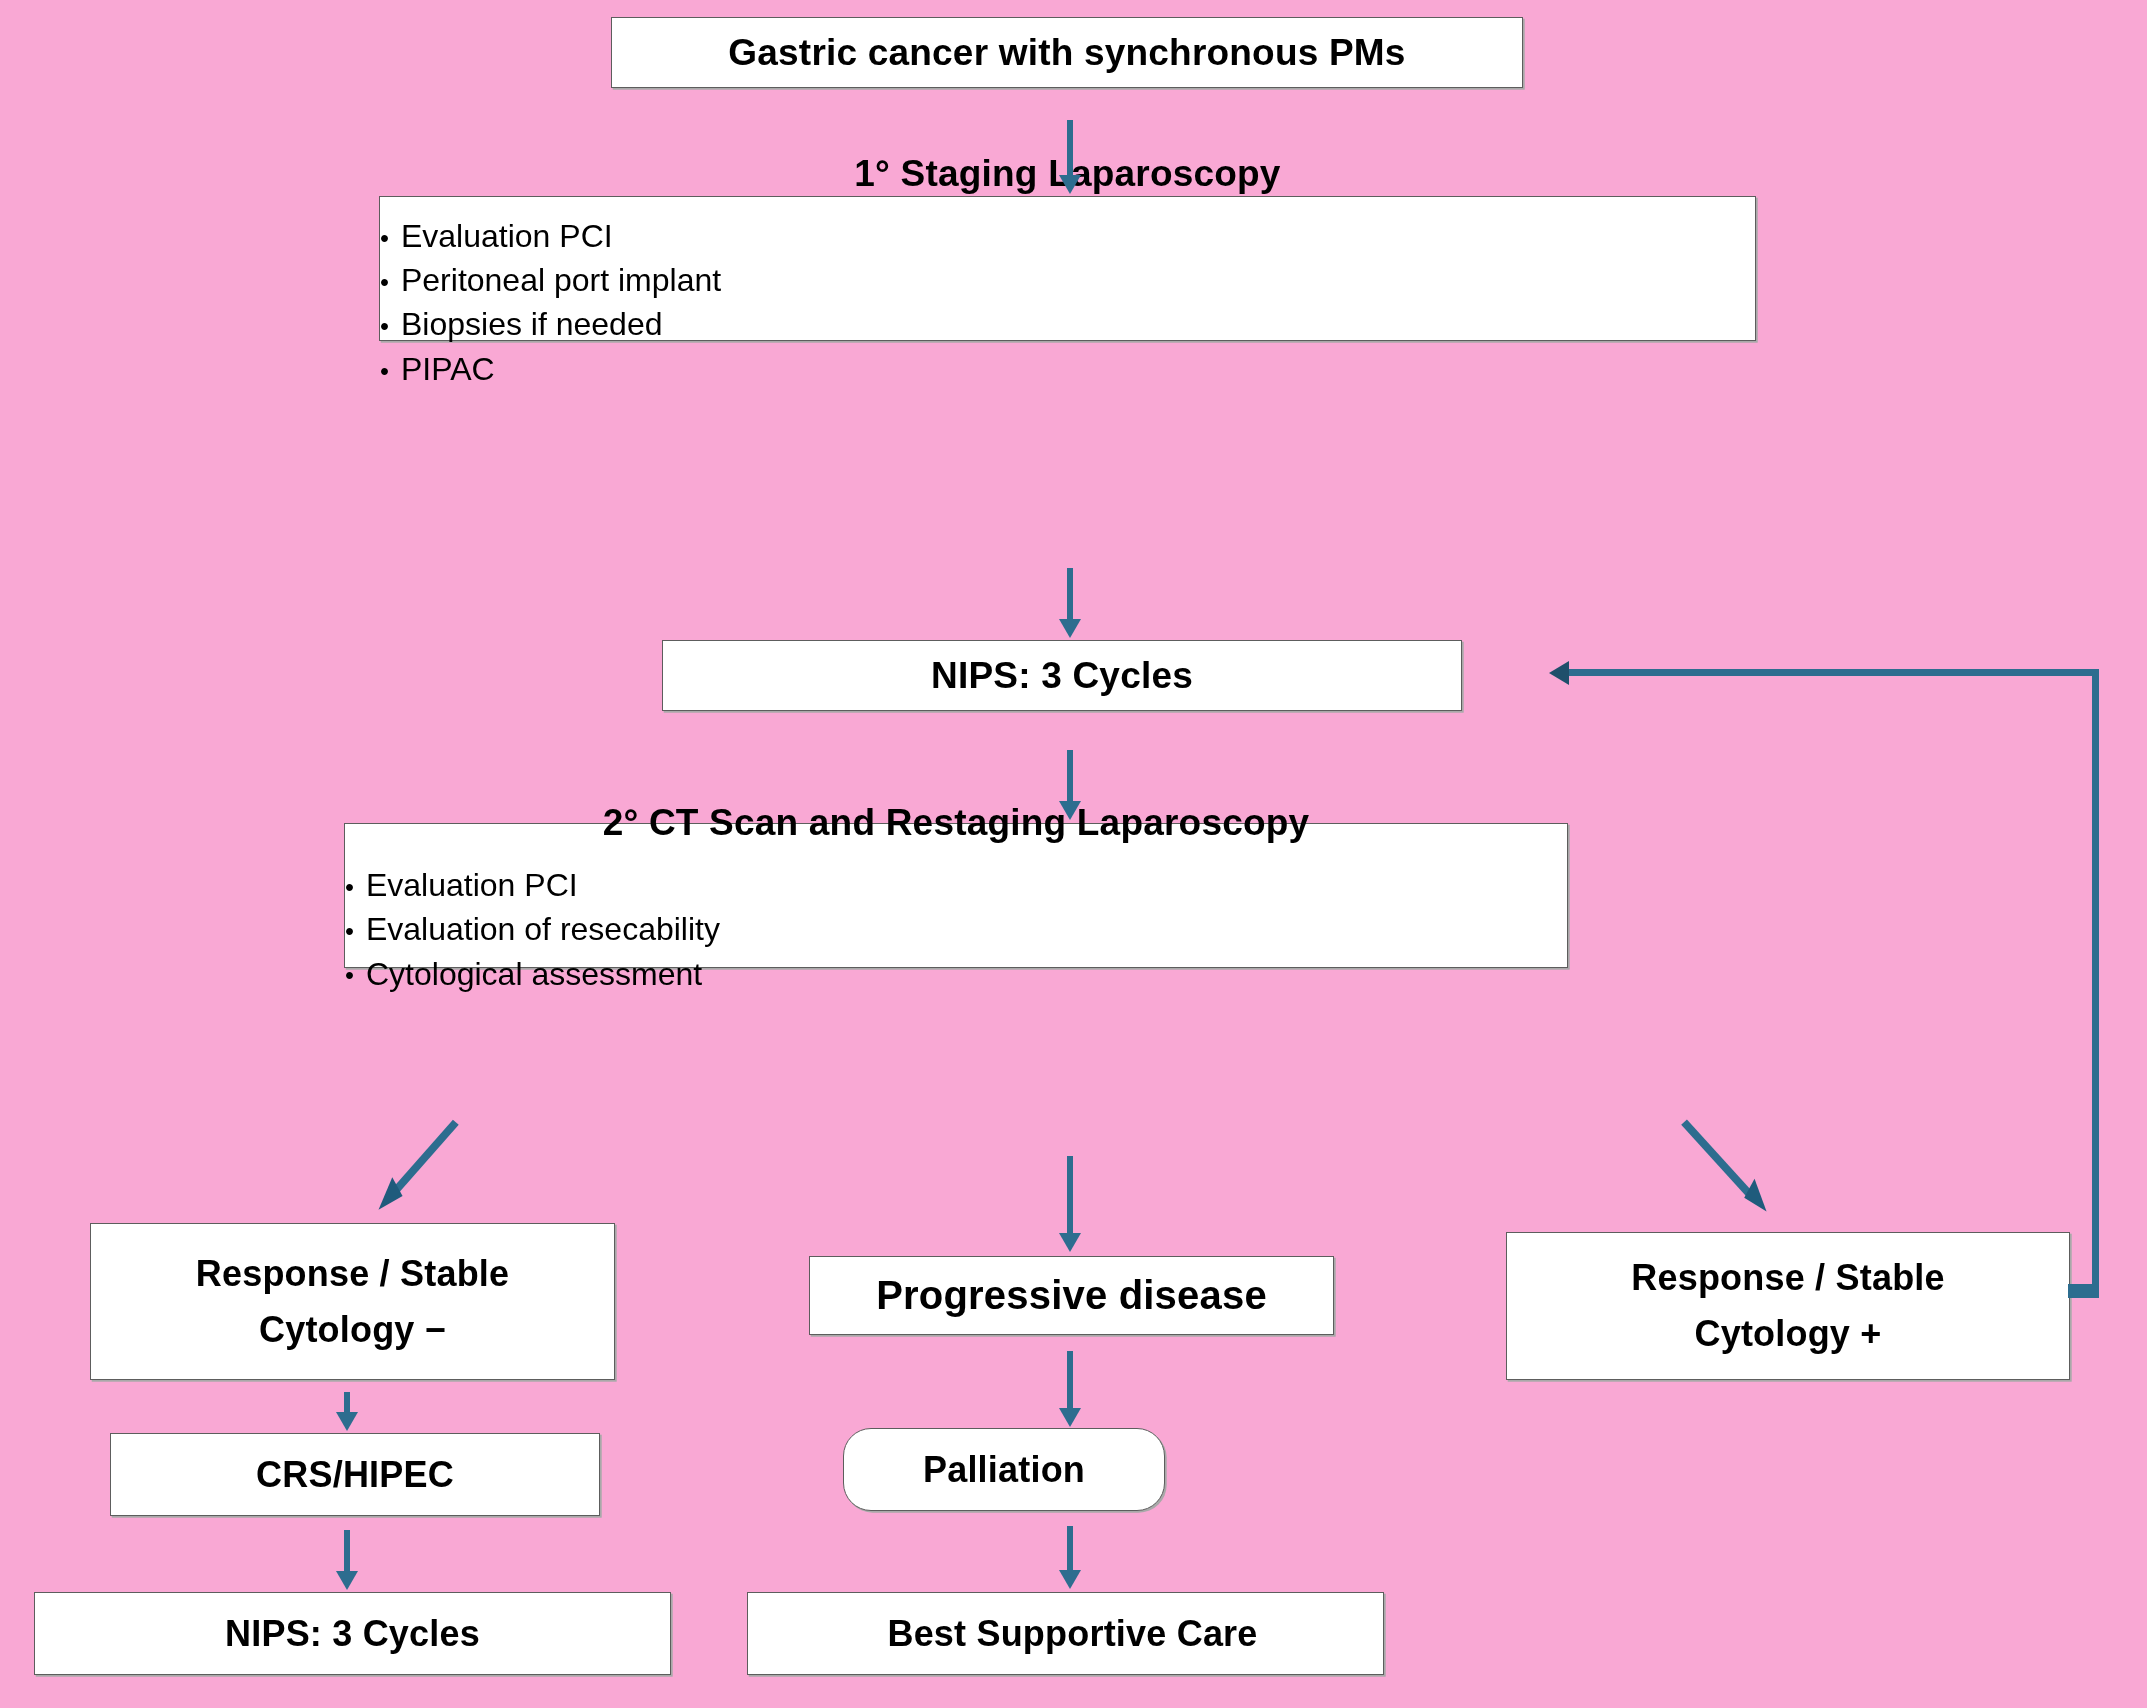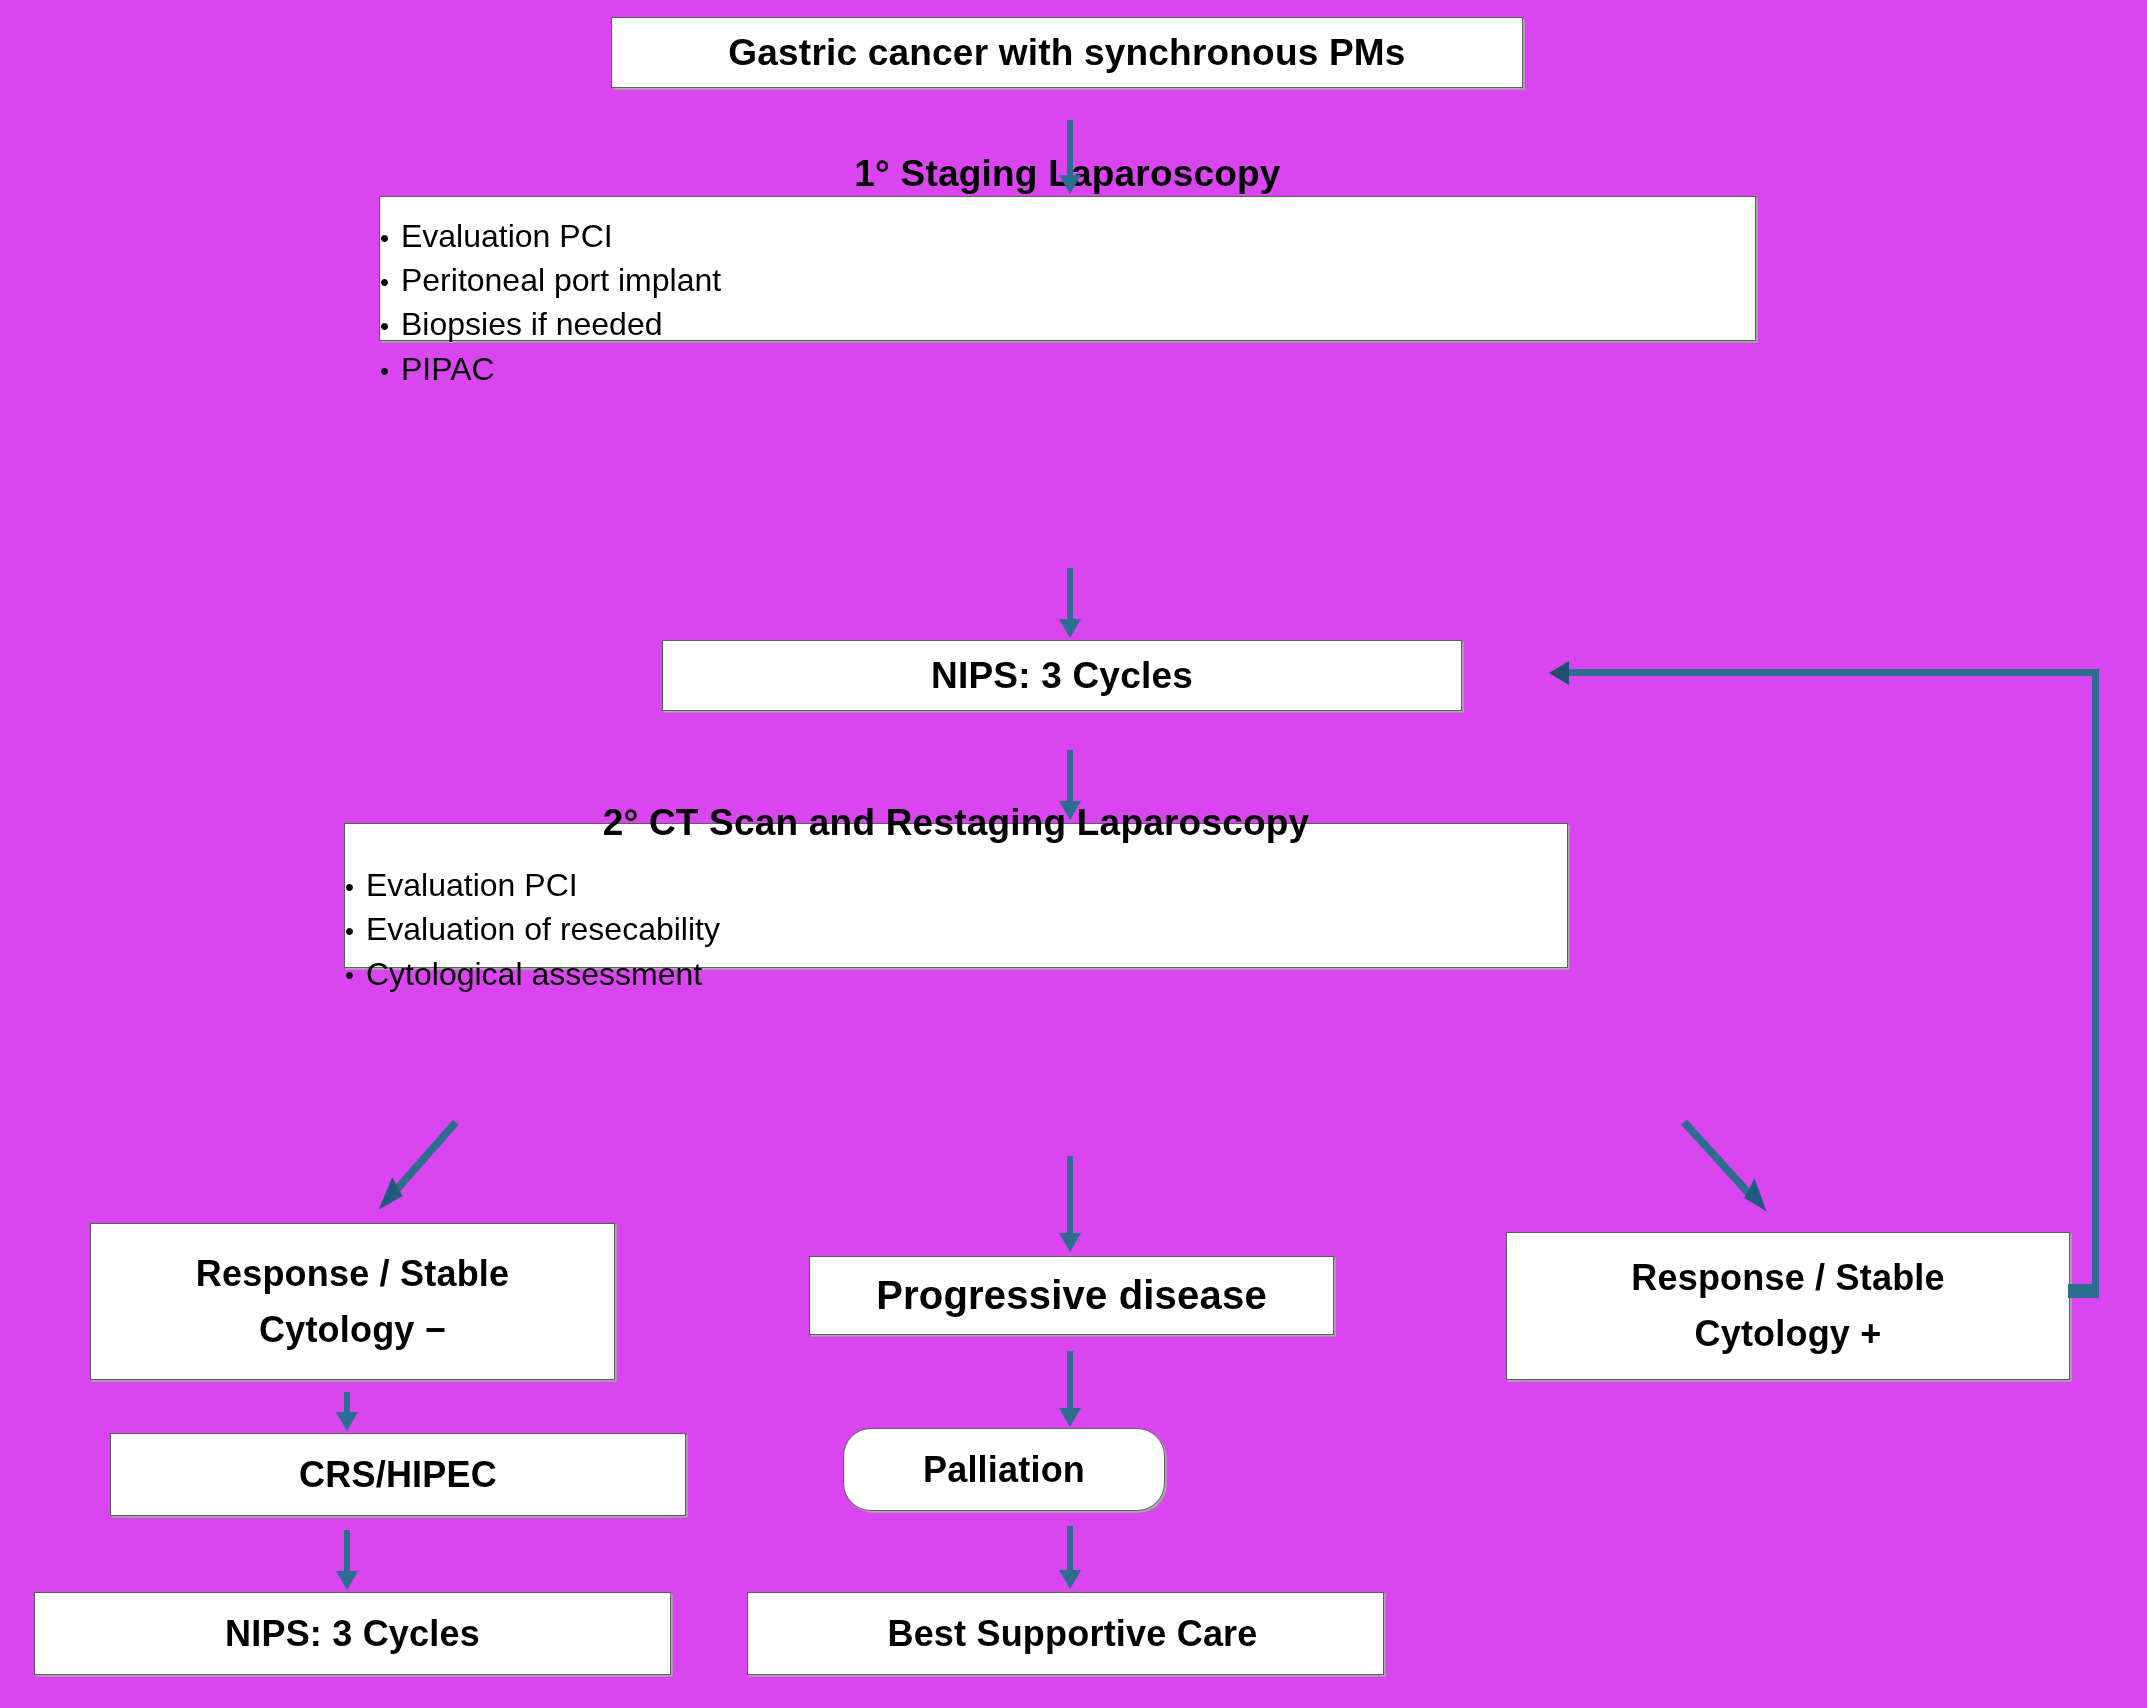--- a/index.html
+++ b/index.html
@@ -7,21 +7,21 @@
     padding: 0;
     background: #ffffff;
   }
   body {
     font-family: "Liberation Sans", sans-serif;
   }
   #canvas {
     position: relative;
     width: 2148px;
     height: 1709px;
-    background: #d946ef;
+    background: #f9a8d4;
     overflow: hidden;
   }
   .node {
     position: absolute;
     box-sizing: border-box;
     background: #ffffff;
     border: 1.7px solid #5d5d5d;
     box-shadow: 1.7px 1.7px 0 0 #a9a9a9;
     display: flex;
     flex-direction: column;
@@ -73,21 +73,21 @@
 
   #node-resp-neg      { left: 90px;  top: 1223px; width: 525px;  height: 157px; }
   #node-resp-neg .node-title { font-size: 36px; line-height: 1.55; }
 
   #node-progressive   { left: 809px;  top: 1256px; width: 525px;  height: 79px;  }
   #node-progressive .node-title { font-size: 40px; }
 
   #node-resp-pos      { left: 1506px; top: 1232px; width: 564px;  height: 148px; }
   #node-resp-pos .node-title { font-size: 36px; line-height: 1.55; }
 
-  #node-crs           { left: 110px;  top: 1433px; width: 576px;  height: 83px;  }
+  #node-crs           { left: 110px;  top: 1433px; width: 490px;  height: 83px;  }
   #node-crs .node-title { font-size: 36px; }
 
   #node-palliation    { left: 843px; top: 1428px; width: 322px;  height: 83px; border-radius: 28px;  }
   #node-palliation .node-title { font-size: 36px; }
 
   #node-nips2         { left: 34px;   top: 1592px; width: 637px;  height: 83px;  }
   #node-nips2 .node-title { font-size: 36px; }
 
   #node-bsc           { left: 747px;  top: 1592px; width: 637px;  height: 83px; padding-left: 14px;  }
   #node-bsc .node-title { font-size: 36px; }

